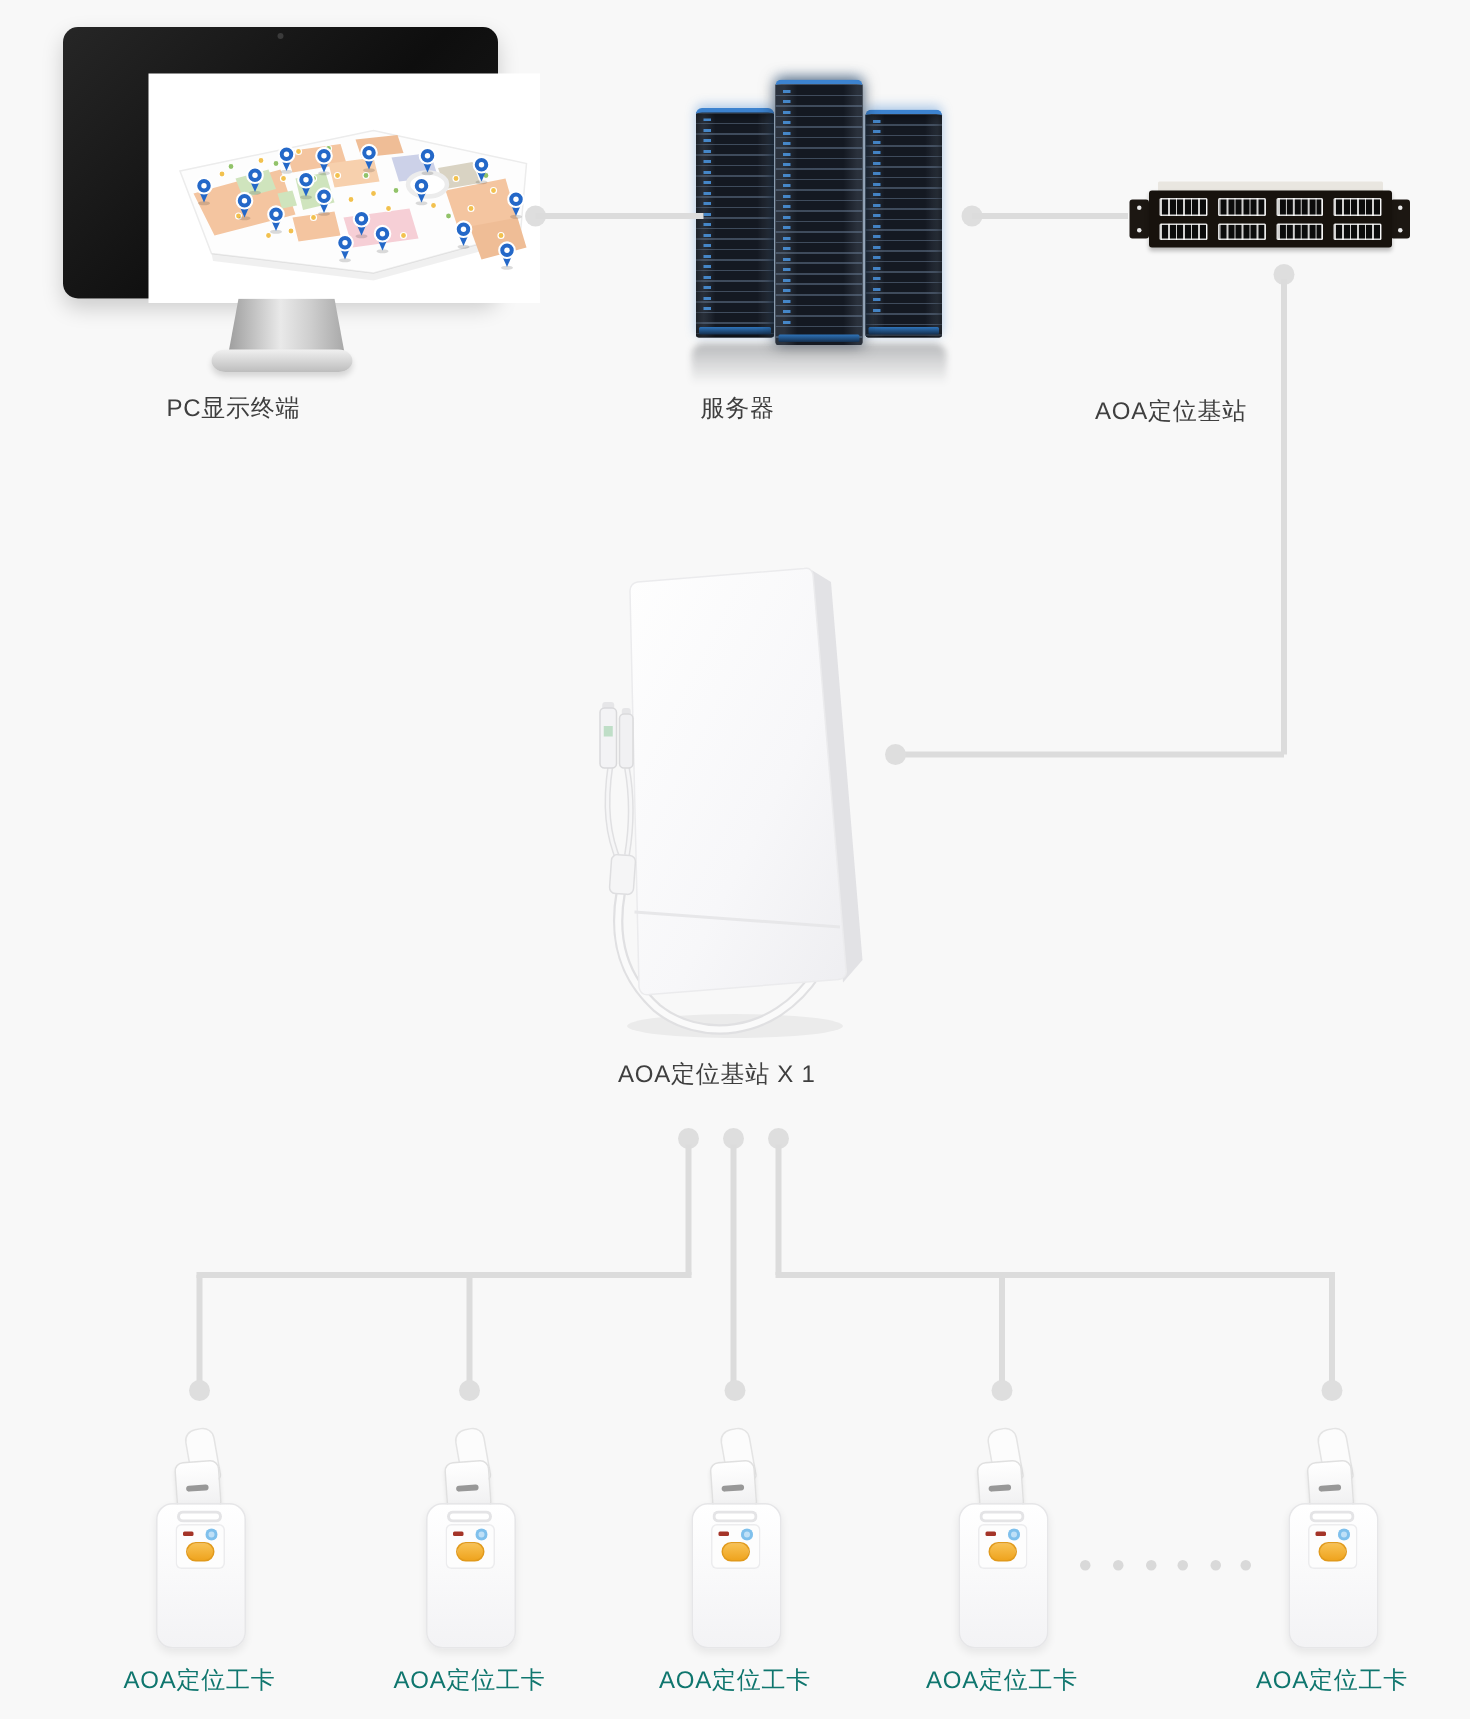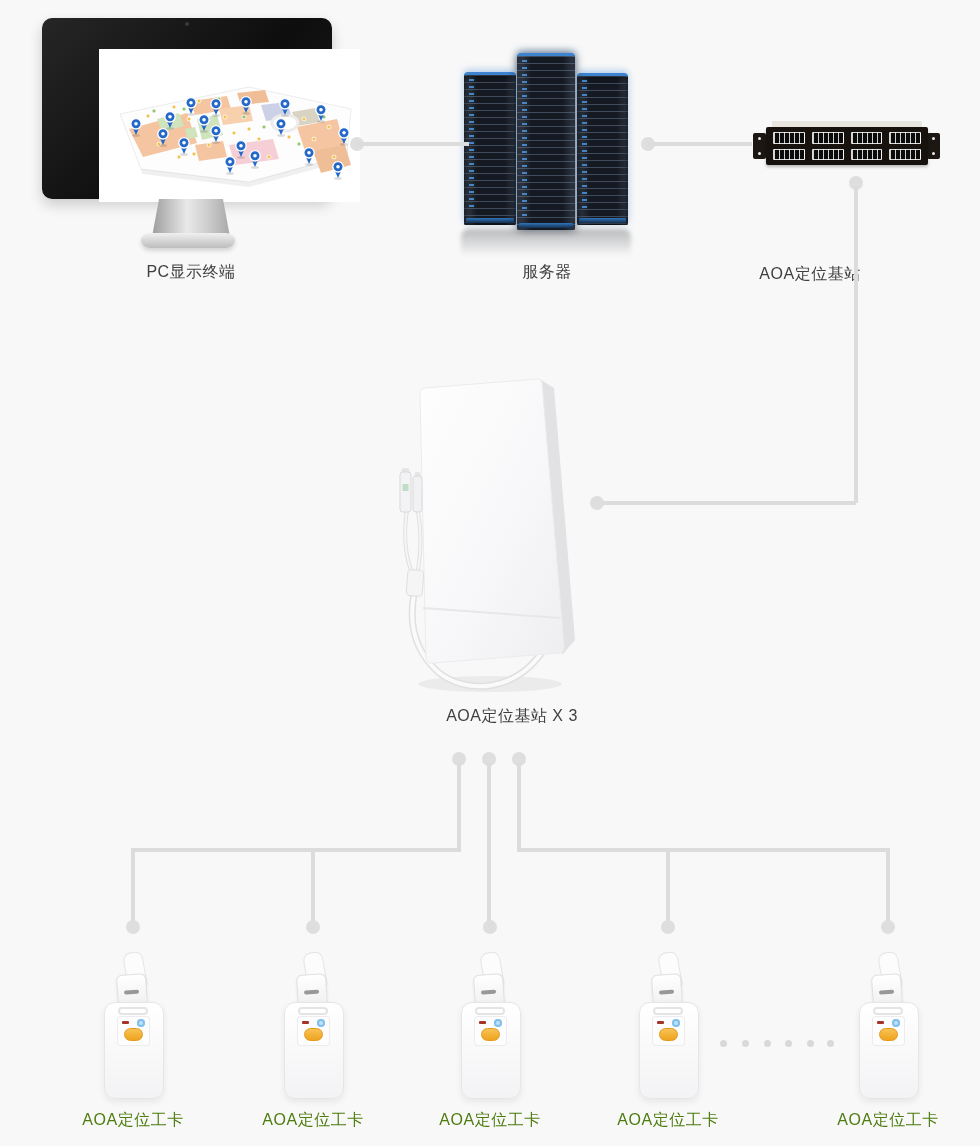--- a/index.html
+++ b/index.html
@@ -1,19 +1,19 @@
 <!DOCTYPE html>
 <html><head>
 <meta charset="utf-8">
 <style>
   html,body{margin:0;padding:0;background:#f8f8f8;}
   .stage{position:relative;width:980px;height:1146px;background:#f8f8f8;overflow:hidden;
          font-family:"Liberation Sans","DejaVu Sans",sans-serif;}
   
-  .node-label{position:absolute;font-size:16px;color:#3f3f3f;text-align:center;letter-spacing:.5px;}
+  .node-label{position:absolute;font-size:16px;color:#3f3f3f;letter-spacing:.5px;}
   .link{position:absolute;background:#dcdcdc;}
   .jdot{position:absolute;width:14px;height:14px;border-radius:50%;background:#dedede;}
   .mini-dot{position:absolute;width:7px;height:7px;border-radius:50%;background:#d9d9d9;}
   
   .monitor-bezel{position:absolute;left:42px;top:18px;width:290px;height:181px;border-radius:10px;
     background:linear-gradient(135deg,#262626,#0e0e0e 55%,#1c1c1c);box-shadow:0 6px 14px rgba(0,0,0,.18);}
   .camera-dot{position:absolute;left:50%;top:4px;width:4px;height:4px;margin-left:-2px;border-radius:50%;background:#3a3a3a;}
   .monitor-screen{position:absolute;left:57px;top:31px;width:261px;height:153px;background:#fff;overflow:hidden;}
   .monitor-neck{position:absolute;left:152px;top:199px;width:78px;height:38px;
     background:linear-gradient(90deg,#9d9d9d,#e9e9e9 45%,#cfcfcf 70%,#a8a8a8);
@@ -59,21 +59,21 @@
     background:linear-gradient(180deg,#ffffff,#f3f3f5);border:1px solid #e6e6e8;box-shadow:0 3px 6px rgba(0,0,0,.07);}
   .badge-slot{position:absolute;left:13px;top:4px;width:30px;height:8px;border-radius:4px;background:#fff;
     box-shadow:inset 0 0 0 2px #e4e4e6;}
   .badge-panel{position:absolute;left:12px;top:13px;width:33px;height:30px;border-radius:4px;background:#fdfdfd;
     box-shadow:inset 0 0 0 1px #ececee;}
   .led{position:absolute;left:5px;top:5px;width:7px;height:3px;border-radius:1px;background:#a43428;}
   .ble{position:absolute;right:5px;top:3px;width:8px;height:8px;border-radius:50%;background:#bfe0f7;
     box-shadow:inset 0 0 0 2px #7fc0ec;}
   .btn-orange{position:absolute;left:7px;top:12px;width:19px;height:13px;border-radius:7px;
     background:linear-gradient(#f8c254,#efa41f);border:1px solid #e19a1c;box-sizing:border-box;}
-  .tag-label{position:absolute;top:162px;left:0;right:0;text-align:center;font-size:16px;color:#4d7c0f;letter-spacing:.5px;}
+  .tag-label{position:absolute;top:162px;left:0;right:0;text-align:center;font-size:16px;color:#0f766e;letter-spacing:.5px;}
   svg{display:block;}
 </style>
 </head>
 <body>
 
 <div class="stage">
 
   <div class="monitor-bezel">
     <div class="camera-dot"></div>
     <div class="monitor-screen">
@@ -219,21 +219,21 @@
     </g>
     <g>
       <rect x="11.5" y="96" width="8" height="10" rx="2" fill="#e6e6e8"></rect>
       <rect x="10" y="100" width="11" height="40" rx="3" fill="#f3f3f5" stroke="#d9d9db"></rect>
       <rect x="12.5" y="112" width="6" height="7" fill="#bfdec7"></rect>
       <rect x="24.5" y="100" width="6" height="8" rx="2" fill="#e6e6e8"></rect>
       <rect x="23" y="104" width="9" height="36" rx="3" fill="#f1f1f3" stroke="#dadadc"></rect>
     </g>
     <rect x="17" y="198" width="16" height="26" rx="4" fill="#f5f5f6" stroke="#dedee0" transform="rotate(4 25 211)"></rect>
   </svg>
-  <div class="node-label" style="left:412px;top:706px;width:200px;">AOA定位基站 X 3</div>
+  <div class="node-label" style="left:412px;top:706px;width:200px;">AOA定位基站 X 1</div>
 
   <div class="jdot" style="left:452px;top:752px;"></div>
   <div class="jdot" style="left:482px;top:752px;"></div>
   <div class="jdot" style="left:512px;top:752px;"></div>
   <div class="link" style="left:457px;top:763px;width:4px;height:87px;"></div>
   <div class="link" style="left:487px;top:763px;width:4px;height:159px;"></div>
   <div class="link" style="left:517px;top:763px;width:4px;height:87px;"></div>
   <div class="link" style="left:131px;top:848px;width:330px;height:4px;"></div>
   <div class="link" style="left:517px;top:848px;width:373px;height:4px;"></div>
   <div class="link" style="left:131px;top:850px;width:4px;height:72px;"></div>

